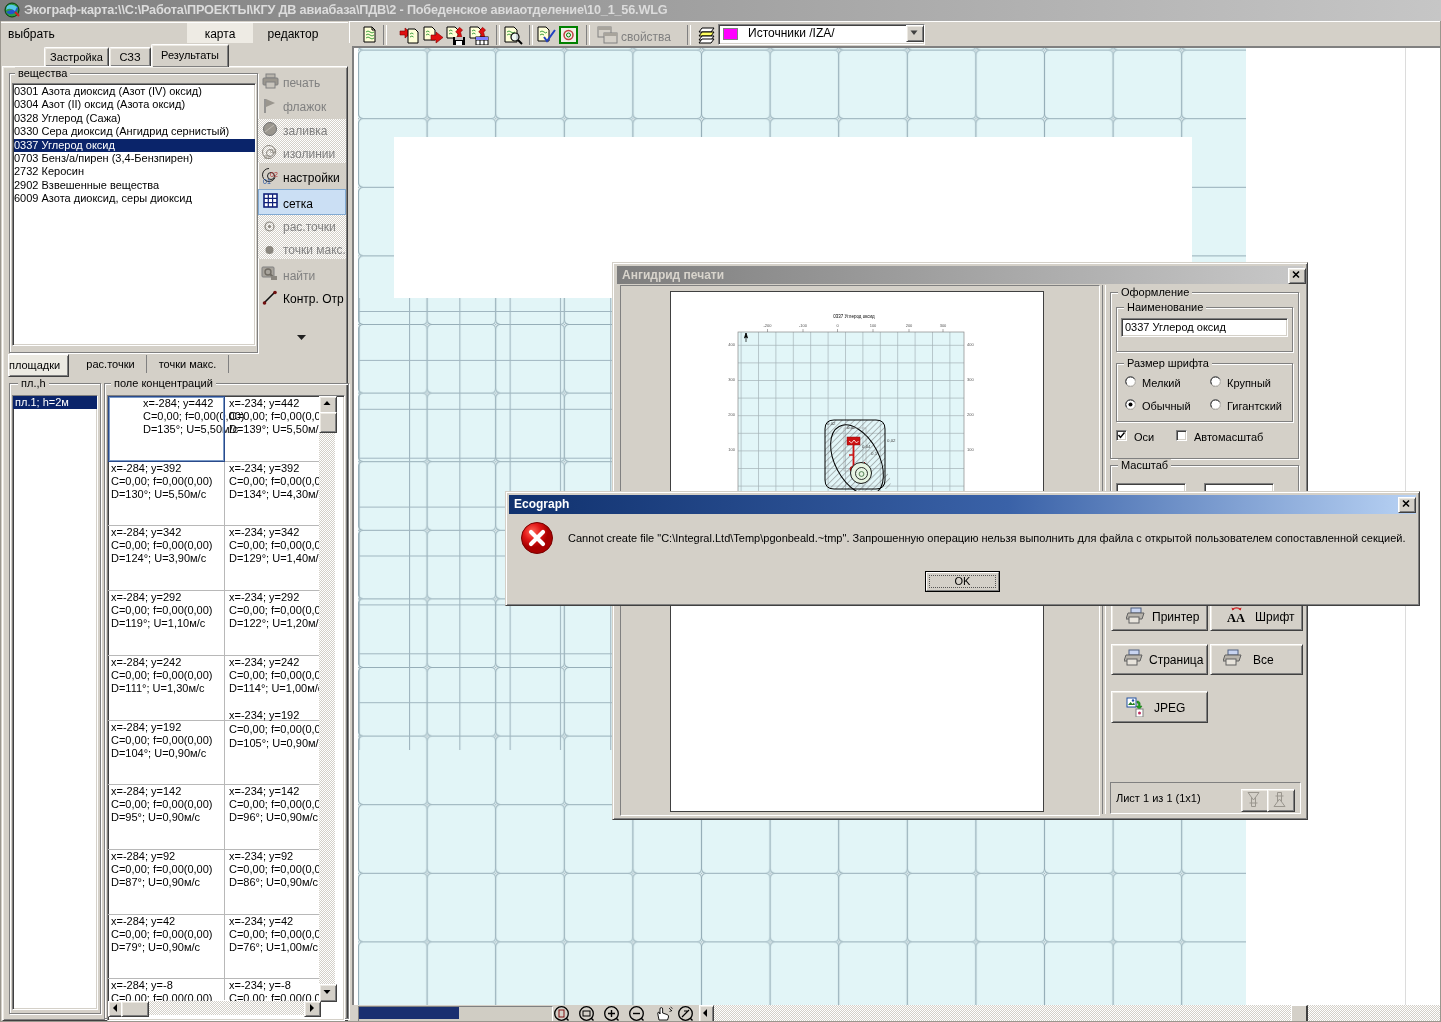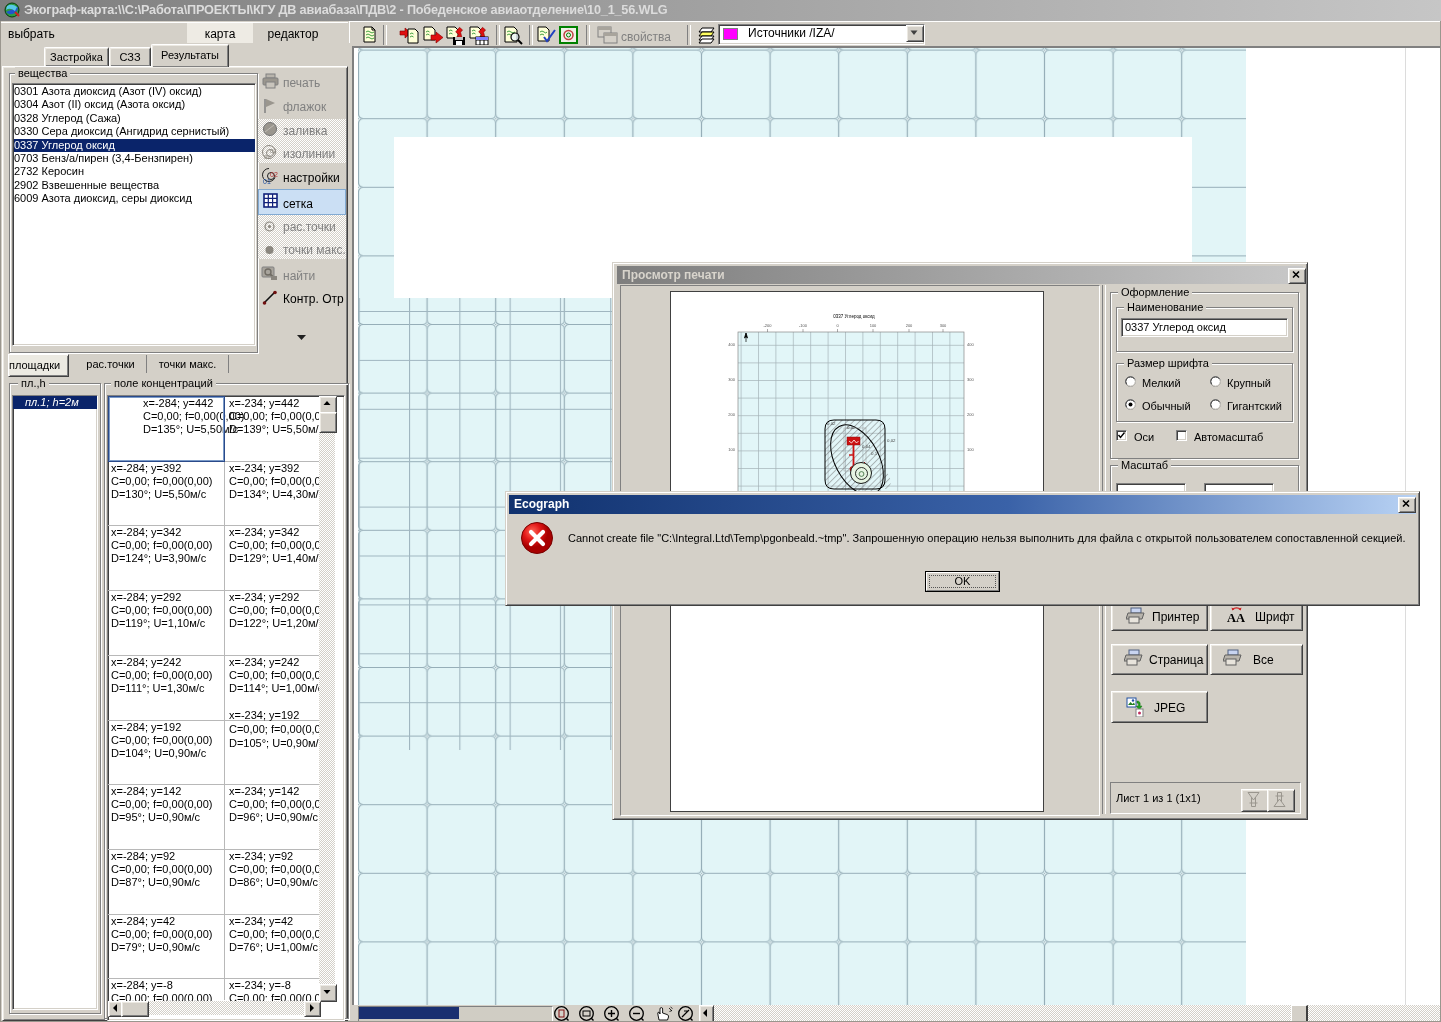--- a/index.html
+++ b/index.html
@@ -223,21 +223,21 @@
   </div>
 
   <div class="abs raised" style="left:8px;top:311px;width:59px;height:21px;text-align:left;line-height:20px;z-index:2;background:#eceae2;">площадки</div>
   <div class="abs" style="left:75px;top:312px;width:71px;height:18px;text-align:center;line-height:18px;border-right:1px solid #808080;">рас.точки</div>
   <div class="abs" style="left:147px;top:312px;width:81px;height:18px;text-align:center;line-height:18px;border-right:1px solid #808080;">точки макс.</div>
 
   <div class="abs groupbox" style="left:9px;top:340px;width:90px;height:629px;">
     <div class="grouplabel" style="left:8px;">пл.,h</div>
   </div>
   <div class="abs sunken" style="left:12px;top:352px;width:84px;height:613px;background:#fff;">
-    <div style="background:#0a246a;color:#fff;padding-left:12px;line-height:13px;font-style:italic;">пл.1; h=2м</div>
+    <div style="background:#0a246a;color:#fff;padding-left:2px;line-height:13px;">пл.1; h=2м</div>
   </div>
 
   <div class="abs groupbox" style="left:104px;top:340px;width:243px;height:634px;">
     <div class="grouplabel" style="left:6px;">поле концентраций</div>
   </div>
   <div class="abs sunken" style="left:107px;top:352px;width:236px;height:624px;background:#fff;overflow:hidden;" id="conc">
       <div class="abs" style="left:0;top:65px;width:216px;height:1px;background:#b8b8b8;"></div>
       <div class="abs" style="left:0;top:129px;width:216px;height:1px;background:#b8b8b8;"></div>
       <div class="abs" style="left:0;top:194px;width:216px;height:1px;background:#b8b8b8;"></div>
       <div class="abs" style="left:0;top:259px;width:216px;height:1px;background:#b8b8b8;"></div>
@@ -346,21 +346,21 @@
       <path d="M12 12 l2.5 2.5" stroke="#000" stroke-width="1.4"></path>
     </svg>
     <div class="abs btn" style="left:347px;top:0px;width:13px;height:16px;"><svg width="11" height="14">
         <path d="M7 3 L3 7 L7 11 Z" fill="#000"></path>
       </svg></div>
     <div class="abs" style="left:939px;top:0px;width:14px;height:17px;background:#d4d0c8;border-right:2px solid #404040;border-top:1px solid #fff;border-left:1px solid #fff;"></div>
   </div>
 
 <div class="abs raised2" style="left:612px;top:262px;width:694px;height:556px;background:#d4d0c8;" id="printdlg">
     <div class="abs" style="left:4px;top:3px;width:686px;height:18px;background:linear-gradient(90deg,#7e7e7e,#c8c8c8);">
-      <div class="abs" style="left:5px;top:2px;font-weight:bold;font-size:12px;color:#d8d4cc;">Просмотр печати</div>
+      <div class="abs" style="left:5px;top:2px;font-weight:bold;font-size:12px;color:#d8d4cc;">Ангидрид печати</div>
       <div class="abs btn" style="left:671px;top:2px;width:16px;height:14px;"><svg width="14" height="12">
           <path d="M4 2.5 L10 8.5 M10 2.5 L4 8.5" stroke="#000" stroke-width="1.6"></path>
         </svg></div>
     </div>
     <div class="abs sunken1" style="left:7px;top:22px;width:478px;height:529px;background:#d4d0c8;"></div>
     <div class="abs" style="left:57px;top:28px;width:372px;height:519px;background:#fff;border:1px solid #404040;"></div>
     <svg class="abs" style="left:58px;top:29px" width="372" height="280">
       <defs>
         <pattern id="pg" width="17.4" height="17.6" patternUnits="userSpaceOnUse">
           <rect width="17.4" height="17.6" fill="#e2f6f8"></rect>

